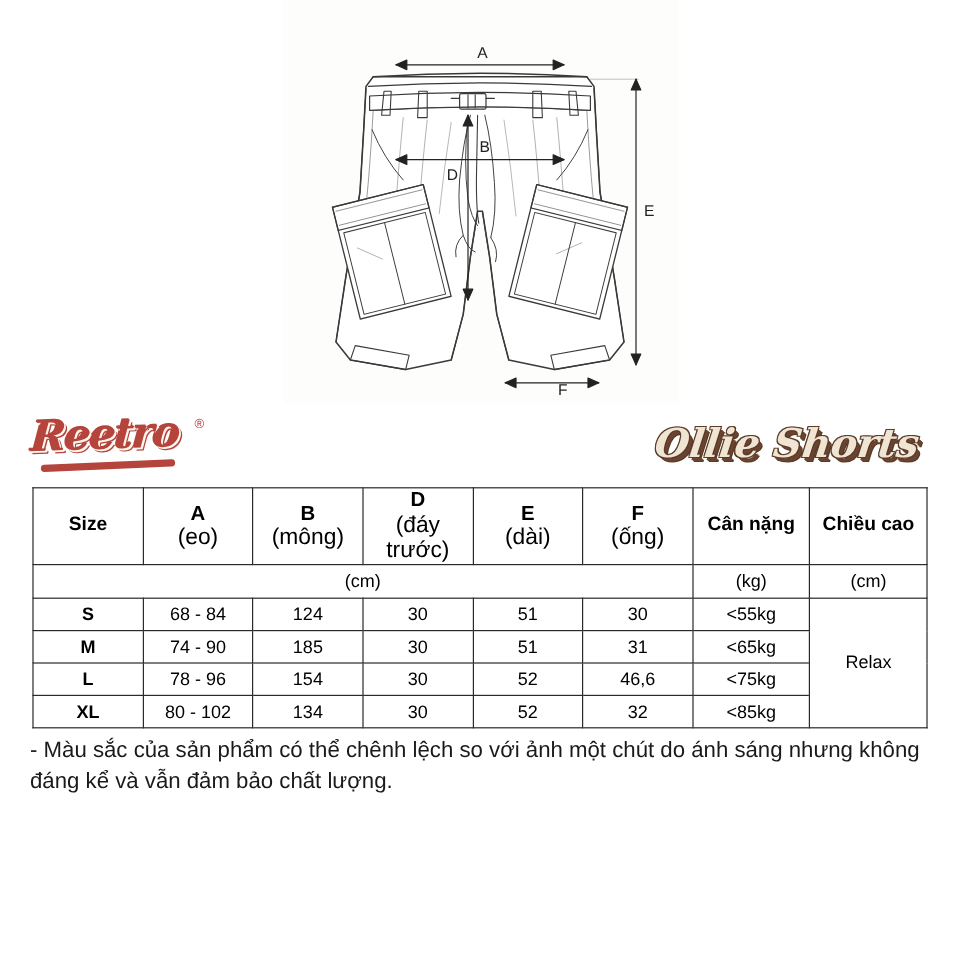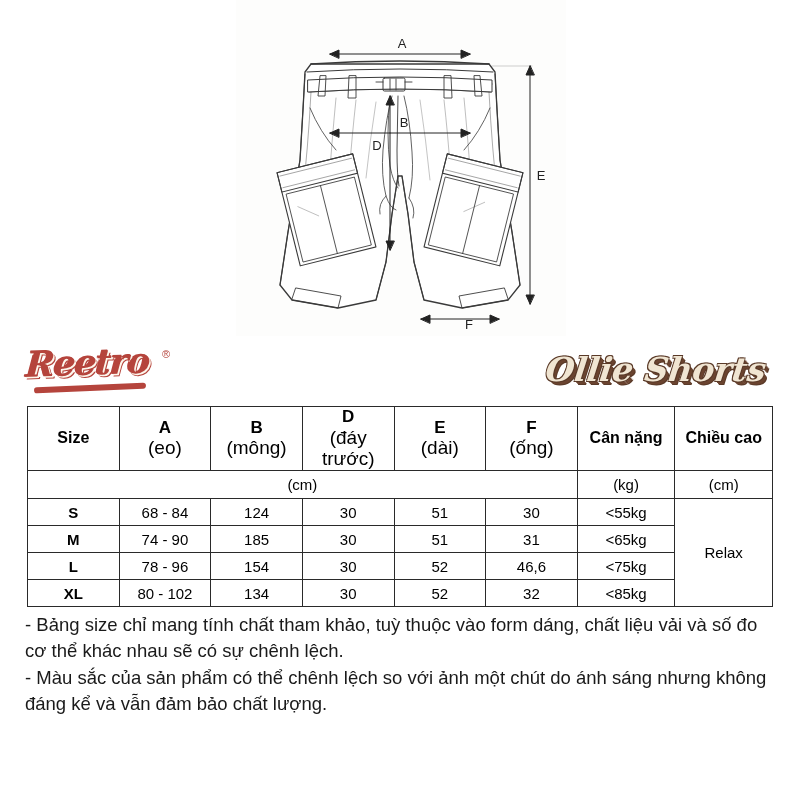--- a/index.html
+++ b/index.html
@@ -363,15 +363,14 @@
       <td>30</td>
       <td>52</td>
       <td>32</td>
       <td>&lt;85kg</td>
     </tr>
   </tbody>
     </table>
 </div>
 
 <div id="notes">
-  <p>- Bảng size chỉ mang tính chất tham khảo, tuỳ thuộc vào form dáng, chất liệu vải và số đo cơ thể khác nhau sẽ có sự chênh lệch.</p>
   <p>- Màu sắc của sản phẩm có thể chênh lệch so với ảnh một chút do ánh sáng nhưng không đáng kể và vẫn đảm bảo chất lượng.</p>
 </div>
 
 </body></html>

